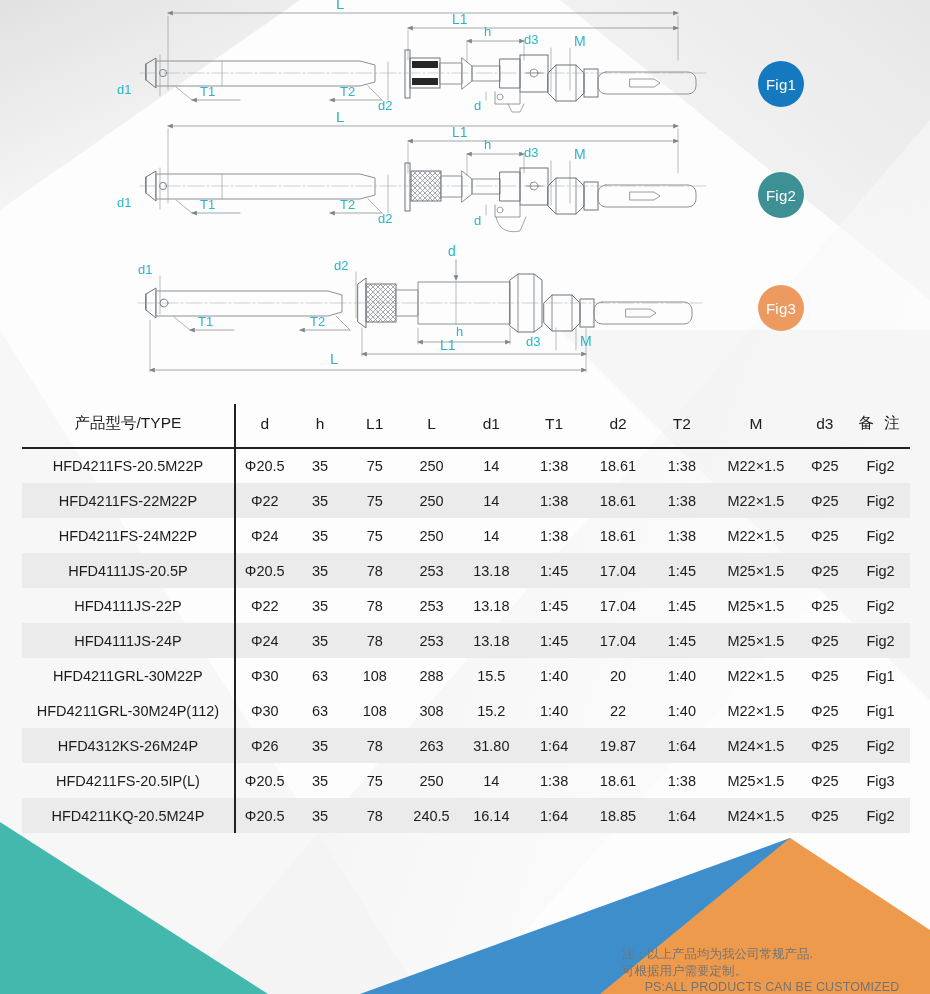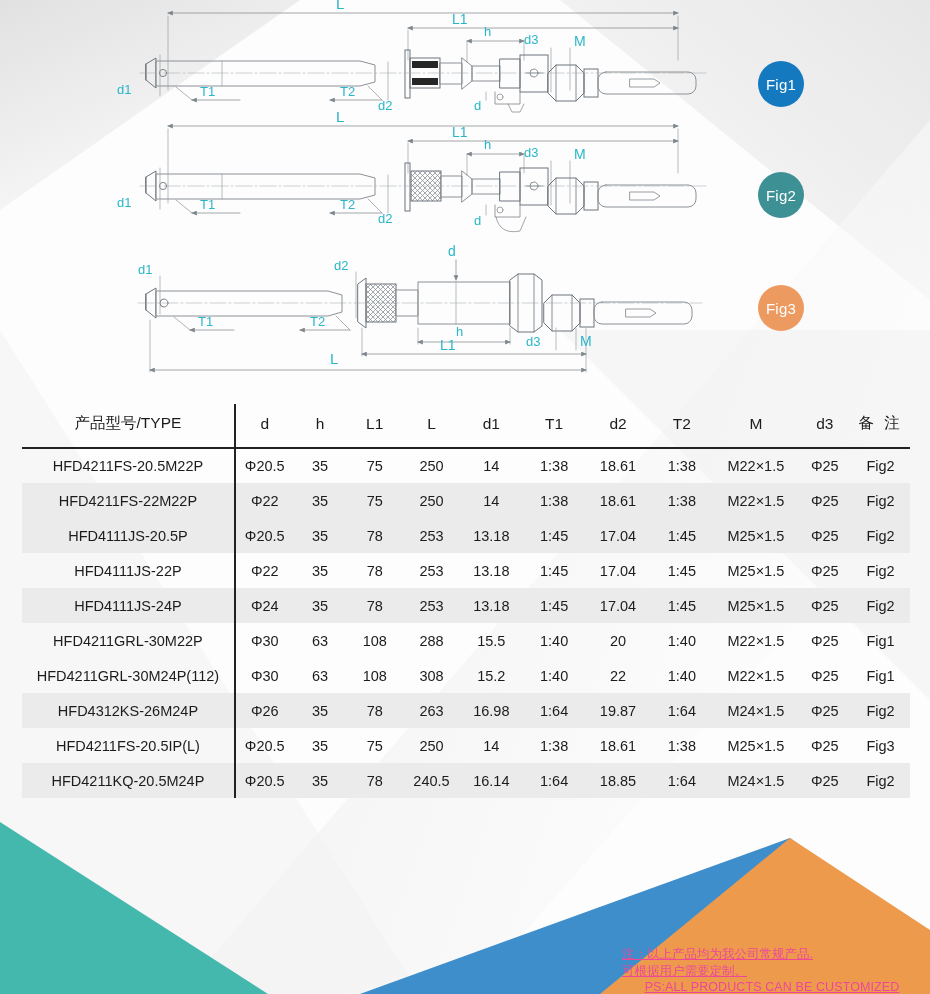--- a/index.html
+++ b/index.html
@@ -91,24 +91,23 @@
   .note-head { letter-spacing: 3px; }
 
   
   .footer-shapes { position: absolute; left: 0; top: 0; width: 930px; height: 994px; pointer-events: none; }
   .footer-shapes svg { width: 930px; height: 994px; display: block; }
 
   .footer-note {
     position: absolute;
     left: 622px; top: 946px;
     width: 300px;
-    color: #ec4899;
+    color: #737373;
     line-height: 1.32;
     z-index: 40;
-    text-decoration: underline;
   }
   .footer-note div { font-size: 12.5px; }
   .footer-note .cn { font-size: 12.5px; }
   .footer-note .en { font-size: 12.5px; letter-spacing: 0.1px; text-align: center; }
 </style>
 </head>
 <body>
 
 <div id="page">
 
@@ -398,20 +397,34 @@
             <td class="col-L1">75</td>
             <td class="col-L">250</td>
             <td class="col-d1">14</td>
             <td class="col-T1">1:38</td>
             <td class="col-d2">18.61</td>
             <td class="col-T2">1:38</td>
             <td class="col-M">M22×1.5</td>
             <td class="col-d3">Φ25</td>
             <td class="col-note">Fig2</td>
           </tr>
+          <tr>
+            <td class="col-type">HFD4211FS-24M22P</td>
+            <td class="col-d">Φ24</td>
+            <td class="col-h">35</td>
+            <td class="col-L1">75</td>
+            <td class="col-L">250</td>
+            <td class="col-d1">14</td>
+            <td class="col-T1">1:38</td>
+            <td class="col-d2">18.61</td>
+            <td class="col-T2">1:38</td>
+            <td class="col-M">M22×1.5</td>
+            <td class="col-d3">Φ25</td>
+            <td class="col-note">Fig2</td>
+          </tr>
           <tr class="striped">
             <td class="col-type">HFD4111JS-20.5P</td>
             <td class="col-d">Φ20.5</td>
             <td class="col-h">35</td>
             <td class="col-L1">78</td>
             <td class="col-L">253</td>
             <td class="col-d1">13.18</td>
             <td class="col-T1">1:45</td>
             <td class="col-d2">17.04</td>
             <td class="col-T2">1:45</td>
@@ -474,21 +487,21 @@
             <td class="col-M">M22×1.5</td>
             <td class="col-d3">Φ25</td>
             <td class="col-note">Fig1</td>
           </tr>
           <tr class="striped">
             <td class="col-type">HFD4312KS-26M24P</td>
             <td class="col-d">Φ26</td>
             <td class="col-h">35</td>
             <td class="col-L1">78</td>
             <td class="col-L">263</td>
-            <td class="col-d1">16.98</td>
+            <td class="col-d1">31.80</td>
             <td class="col-T1">1:64</td>
             <td class="col-d2">19.87</td>
             <td class="col-T2">1:64</td>
             <td class="col-M">M24×1.5</td>
             <td class="col-d3">Φ25</td>
             <td class="col-note">Fig2</td>
           </tr>
           <tr>
             <td class="col-type">HFD4211FS-20.5IP(L)</td>
             <td class="col-d">Φ20.5</td>

